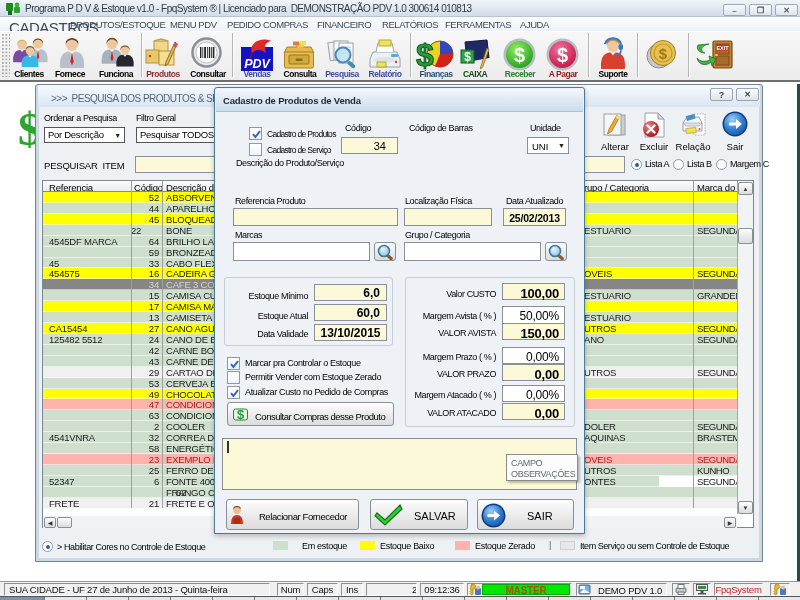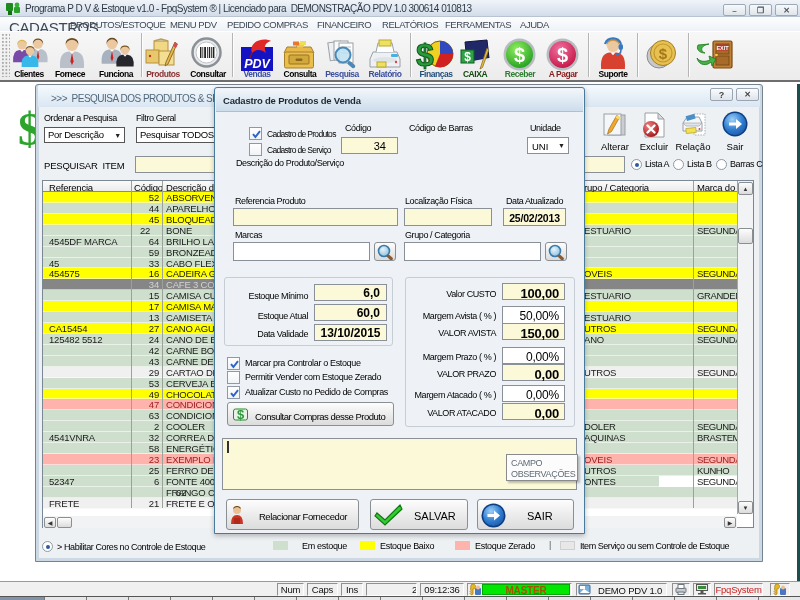--- a/index.html
+++ b/index.html
@@ -268,42 +268,42 @@
 <path d="M7 13 h7 v-3.6 l6 5.1 -6 5.1 v-3.6 h-7 z" fill="#fff" transform="translate(0,-1.5)"></path>
 </svg>
     <div class="ab" style="left:705px;top:141px;width:60px;text-align:center;font-size:9.5px;color:#000;">Sair</div>
     <div class="radio" style="left:631px;top:159px;">
       <div class="rdot"></div>
     </div>
     <div class="lbl" style="left:645px;top:159px;">Lista A</div>
     <div class="radio" style="left:673px;top:159px;"></div>
     <div class="lbl" style="left:687px;top:159px;">Lista B</div>
     <div class="radio" style="left:716px;top:159px;"></div>
-    <div class="lbl" style="left:730px;top:159px;">Barras C</div>
+    <div class="lbl" style="left:730px;top:159px;">Margem C</div>
     <div class="ab" style="left:42px;top:180px;width:712px;height:348px;background:#fff;border:1px solid #7a8896;"></div>
     <div class="ab" style="left:43px;top:181px;width:694px;height:11px;background:linear-gradient(#fbfbfb,#ececec);border-bottom:1px solid #8a8a8a;"></div>
     <div class="ab" style="left:49px;top:181.5px;font-size:9.5px;letter-spacing:-0.2px;color:#000;white-space:nowrap;">Referencia</div>
     <div class="ab" style="left:134px;top:181.5px;font-size:9.5px;letter-spacing:-0.2px;color:#000;white-space:nowrap;">Código</div>
     <div class="ab" style="left:166px;top:181.5px;font-size:9.5px;letter-spacing:-0.2px;color:#000;white-space:nowrap;">Descrição do</div>
     <div class="ab" style="left:584px;top:181.5px;font-size:9.5px;letter-spacing:-0.2px;color:#000;white-space:nowrap;">rupo / Categoria</div>
     <div class="ab" style="left:697px;top:181.5px;font-size:9.5px;letter-spacing:-0.2px;color:#000;white-space:nowrap;">Marca do</div>
     <div class="ab" style="left:43px;top:192.00px;width:694px;height:10.92px;background:#ffff00;box-shadow:inset 0 -1px 0 rgba(255,255,255,0.55);">
       <span style="position:absolute;left:88px;width:28px;top:0px;font-size:9.5px;letter-spacing:-0.2px;color:#1a1a1a;text-align:right;">52</span>
       <span style="position:absolute;left:123px;top:0px;font-size:9.5px;letter-spacing:-0.2px;color:#1a1a1a;white-space:nowrap;">ABSORVENTE</span>
     </div>
     <div class="ab" style="left:43px;top:202.92px;width:694px;height:10.92px;background:#cee0cd;box-shadow:inset 0 -1px 0 rgba(255,255,255,0.55);">
       <span style="position:absolute;left:88px;width:28px;top:0px;font-size:9.5px;letter-spacing:-0.2px;color:#1a1a1a;text-align:right;">44</span>
       <span style="position:absolute;left:123px;top:0px;font-size:9.5px;letter-spacing:-0.2px;color:#1a1a1a;white-space:nowrap;">APARELHO DE</span>
     </div>
     <div class="ab" style="left:43px;top:213.84px;width:694px;height:10.92px;background:#ffff00;box-shadow:inset 0 -1px 0 rgba(255,255,255,0.55);">
       <span style="position:absolute;left:88px;width:28px;top:0px;font-size:9.5px;letter-spacing:-0.2px;color:#1a1a1a;text-align:right;">45</span>
       <span style="position:absolute;left:123px;top:0px;font-size:9.5px;letter-spacing:-0.2px;color:#1a1a1a;white-space:nowrap;">BLOQUEADOR</span>
     </div>
     <div class="ab" style="left:43px;top:224.76px;width:694px;height:10.92px;background:#cee0cd;box-shadow:inset 0 -1px 0 rgba(255,255,255,0.55);">
-      <span style="position:absolute;left:88px;width:28px;top:0px;font-size:9.5px;letter-spacing:-0.2px;color:#1a1a1a;text-align:center;">22</span>
+      <span style="position:absolute;left:88px;width:28px;top:0px;font-size:9.5px;letter-spacing:-0.2px;color:#1a1a1a;text-align:left;">22</span>
       <span style="position:absolute;left:123px;top:0px;font-size:9.5px;letter-spacing:-0.2px;color:#1a1a1a;white-space:nowrap;">BONE</span>
       <span style="position:absolute;left:541px;top:0px;font-size:9.5px;letter-spacing:-0.2px;color:#1a1a1a;white-space:nowrap;">ESTUARIO</span>
       <span style="position:absolute;left:654px;top:0px;width:43px;overflow:hidden;font-size:9.5px;letter-spacing:-0.4px;color:#1a1a1a;white-space:nowrap;">SEGUNDA</span>
     </div>
     <div class="ab" style="left:43px;top:235.68px;width:694px;height:10.92px;background:#cee0cd;box-shadow:inset 0 -1px 0 rgba(255,255,255,0.55);">
       <span style="position:absolute;left:6px;top:0px;font-size:9.5px;letter-spacing:-0.2px;color:#1a1a1a;white-space:nowrap;">4545DF MARCA</span>
       <span style="position:absolute;left:88px;width:28px;top:0px;font-size:9.5px;letter-spacing:-0.2px;color:#1a1a1a;text-align:right;">64</span>
       <span style="position:absolute;left:123px;top:0px;font-size:9.5px;letter-spacing:-0.2px;color:#1a1a1a;white-space:nowrap;">BRILHO LAB</span>
     </div>
     <div class="ab" style="left:43px;top:246.60px;width:694px;height:10.92px;background:#cee0cd;box-shadow:inset 0 -1px 0 rgba(255,255,255,0.55);">
@@ -572,20 +572,21 @@
           <stop offset="1" stop-color="#1a4f9e"></stop>
         </radialGradient>
       </defs>
 <circle cx="12.5" cy="12.5" r="12" fill="#0d3d80"></circle>
       <circle cx="12.5" cy="12.5" r="10.5" fill="url(#gsai)"></circle>
 <path d="M6.5 11 h6.5 v-3.4 l6 4.9 -6 4.9 v-3.4 h-6.5 z" fill="#fff"></path>
 </svg>
     <div class="ab" style="left:527px;top:510px;font-size:11px;color:#000;">SAIR</div>
     <div class="ab" style="left:506px;top:454px;width:72px;height:27px;background:#fcfcfc;border:1px solid #8a8a8a;box-shadow:2px 2px 2px rgba(0,0,0,0.25);padding:2.5px 0 0 4px;font-size:9px;letter-spacing:-0.35px;color:#5f6b75;line-height:11px;z-index:5;">CAMPO<br>OBSERVAÇÕES</div>
     <div class="ab" style="left:0;top:581px;width:800px;height:15px;background:#f0f0f0;border-top:1px solid #999;"></div>
+    <div class="panel" style="left:4px;top:583px;width:266px;height:13px;padding:0 0 0 4px;line-height:12px;">SUA CIDADE - UF 27 de Junho de 2013 - Quinta-feira</div>
     <div class="panel" style="left:277px;top:583px;width:27px;height:13px;text-align:center;line-height:12px;">Num</div>
     <div class="panel" style="left:307px;top:583px;width:31px;height:13px;text-align:center;line-height:12px;">Caps</div>
     <div class="panel" style="left:341px;top:583px;width:22px;height:13px;text-align:center;line-height:12px;">Ins</div>
     <div class="panel" style="left:366px;top:583px;width:51px;height:13px;text-align:center;line-height:12px;padding-left:45px;">27/06/2013</div>
     <div class="panel" style="left:420px;top:583px;width:44px;height:13px;text-align:center;line-height:12px;">09:12:36</div>
     <div class="panel" style="left:467px;top:583px;width:105px;height:13px;"></div>
     <svg class="ab" style="left:468px;top:583px" width="13" height="13" viewBox="0 0 13 13">
       <path d="M3 2 a2.5 2.5 0 1 1 2 4 l0 5 -1.5 1 -1.5 -1.5 1 -1 -1 -1 1 -1 -0.5 -1 z" fill="#e8b820" stroke="#a07810" stroke-width="0.7"></path>
       <rect x="7" y="5" width="6" height="7" rx="1" fill="#4a78c0"></rect>
       <circle cx="10" cy="4.5" r="2" fill="#eac092"></circle>

